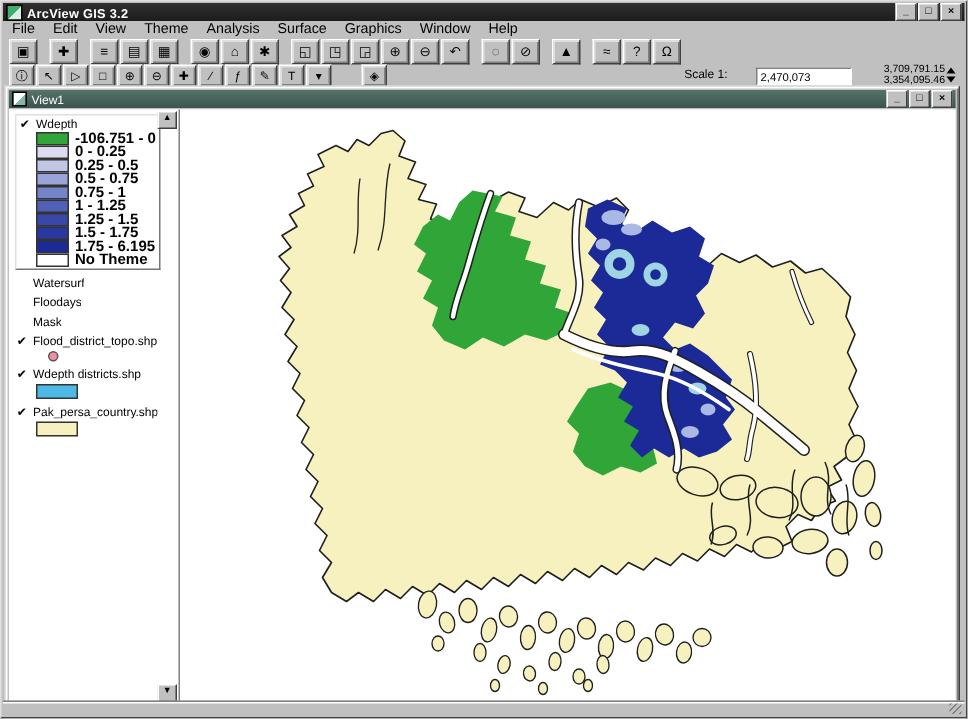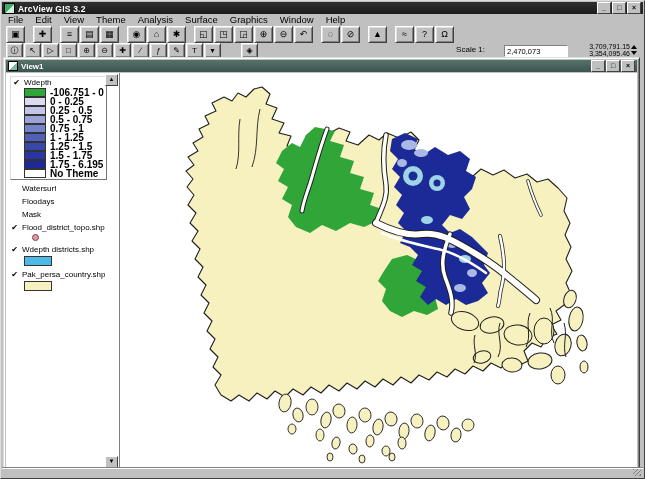--- a/index.html
+++ b/index.html
@@ -42,21 +42,21 @@
   .spinner .dn{width:0;height:0;border-left:3px solid transparent;border-right:3px solid transparent;
        border-top:4px solid #000;}
   
   .view{position:absolute;left:2px;top:56px;width:635px;height:413px;background:#c0c0c0;
        border:1px solid;border-color:#dfdfdf #404040 #404040 #dfdfdf;
        box-shadow:inset 1px 1px 0 #fff,inset -1px -1px 0 #808080;}
   .vtitle{position:absolute;left:2px;top:2px;right:2px;height:12px;
        background:linear-gradient(#55736b,#3c544e);display:flex;align-items:center;padding:0 2px;}
   .vicon{width:8px;height:8px;background:linear-gradient(135deg,#fff 0 55%,#7fb7a8 55% 100%);
        border:1px solid #000;margin-right:3px;}
-  .vttl{color:#fff;font-size:8px;font-weight:bold;flex:1;}
+  .vttl{color:#fff;font-size:8px;font-weight:normal;flex:1;}
   .vbody{position:absolute;left:2px;top:15px;right:2px;bottom:2px;background:#fff;display:flex;}
   
   .toc{width:114px;background:#fff;border-right:1px solid #808080;position:relative;
        padding:3px 2px 2px 4px;box-sizing:border-box;font-size:8px;}
   .scrollbtn{position:absolute;right:1px;width:11px;height:10px;font-size:6px;line-height:9px;
        text-align:center;background:#c0c0c0;border:1px solid;border-color:#fff #404040 #404040 #fff;color:#000;}
   .sb-up{top:1px;} .sb-dn{bottom:1px;}
   .theme{margin-bottom:4px;}
   .theme-hdr{display:flex;align-items:center;gap:3px;}
   .chk{width:9px;display:inline-block;font-size:8px;color:#000;text-align:center;}

